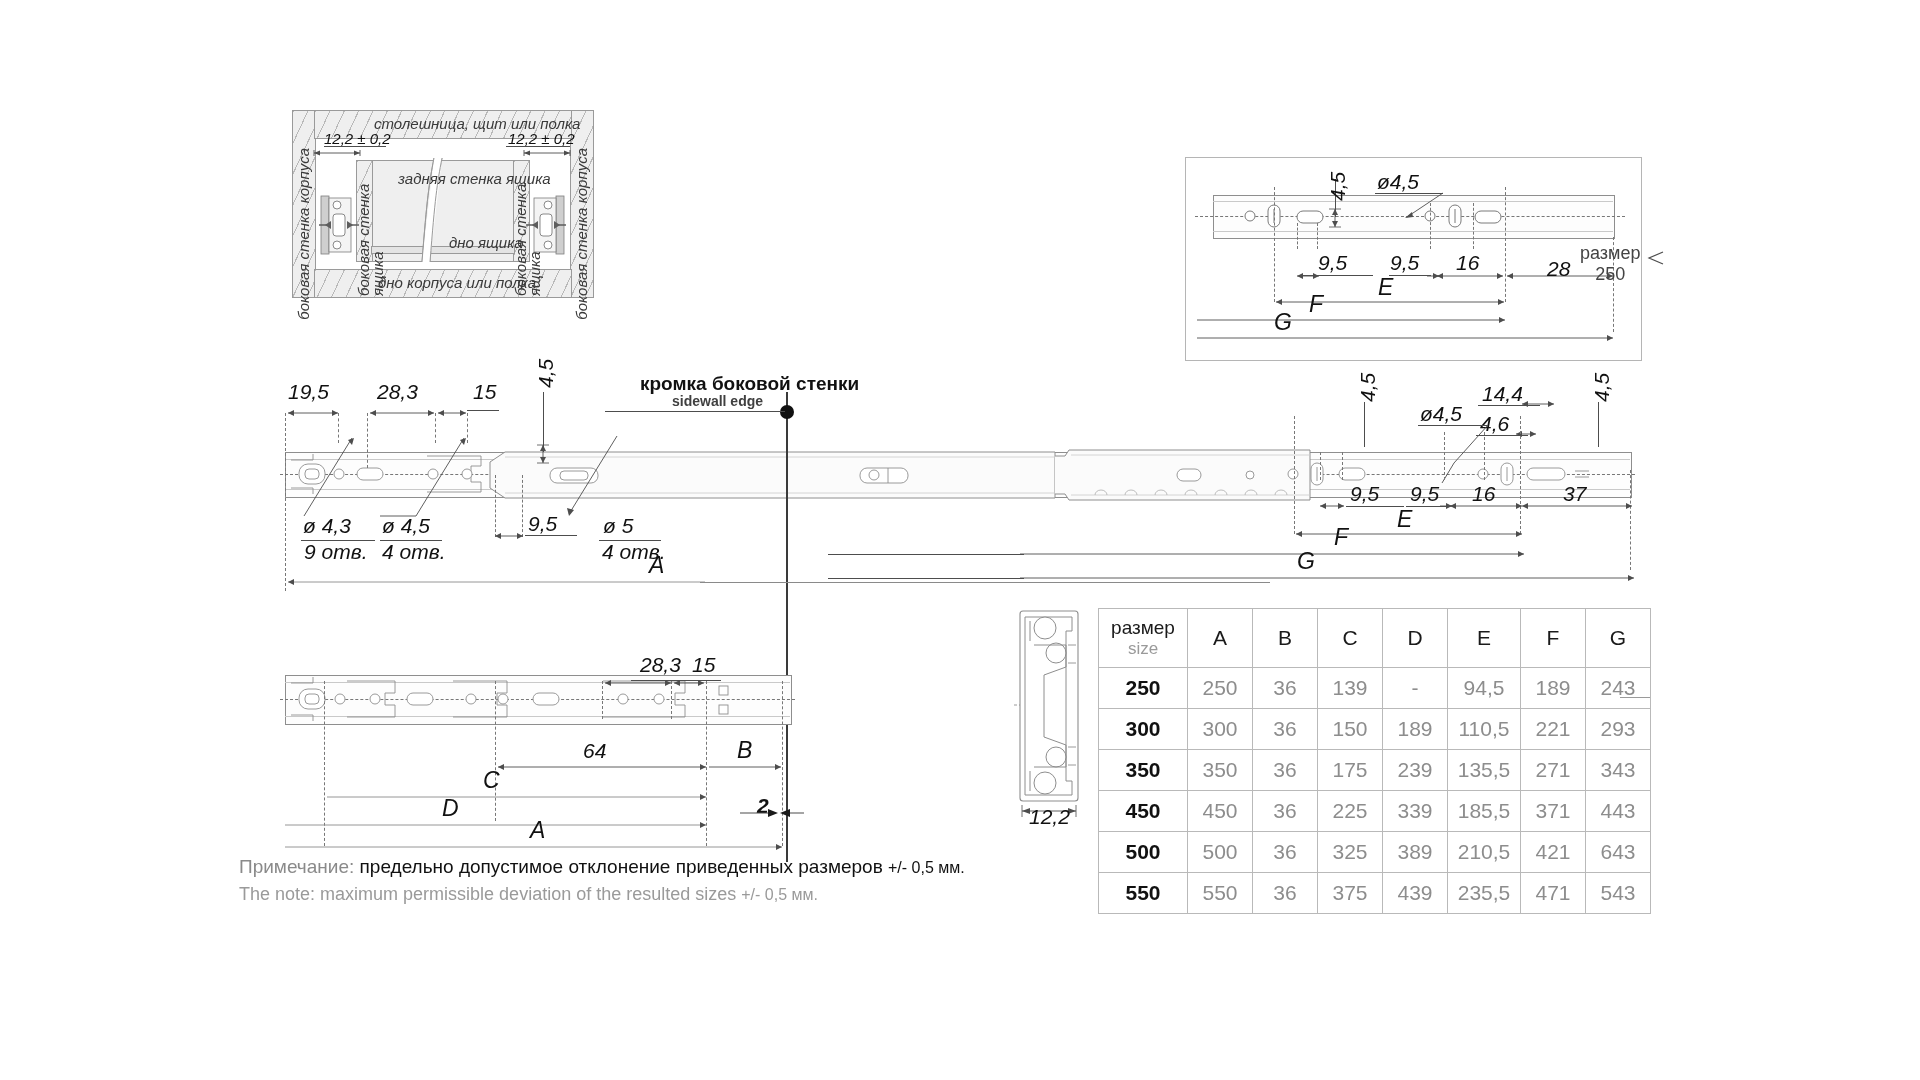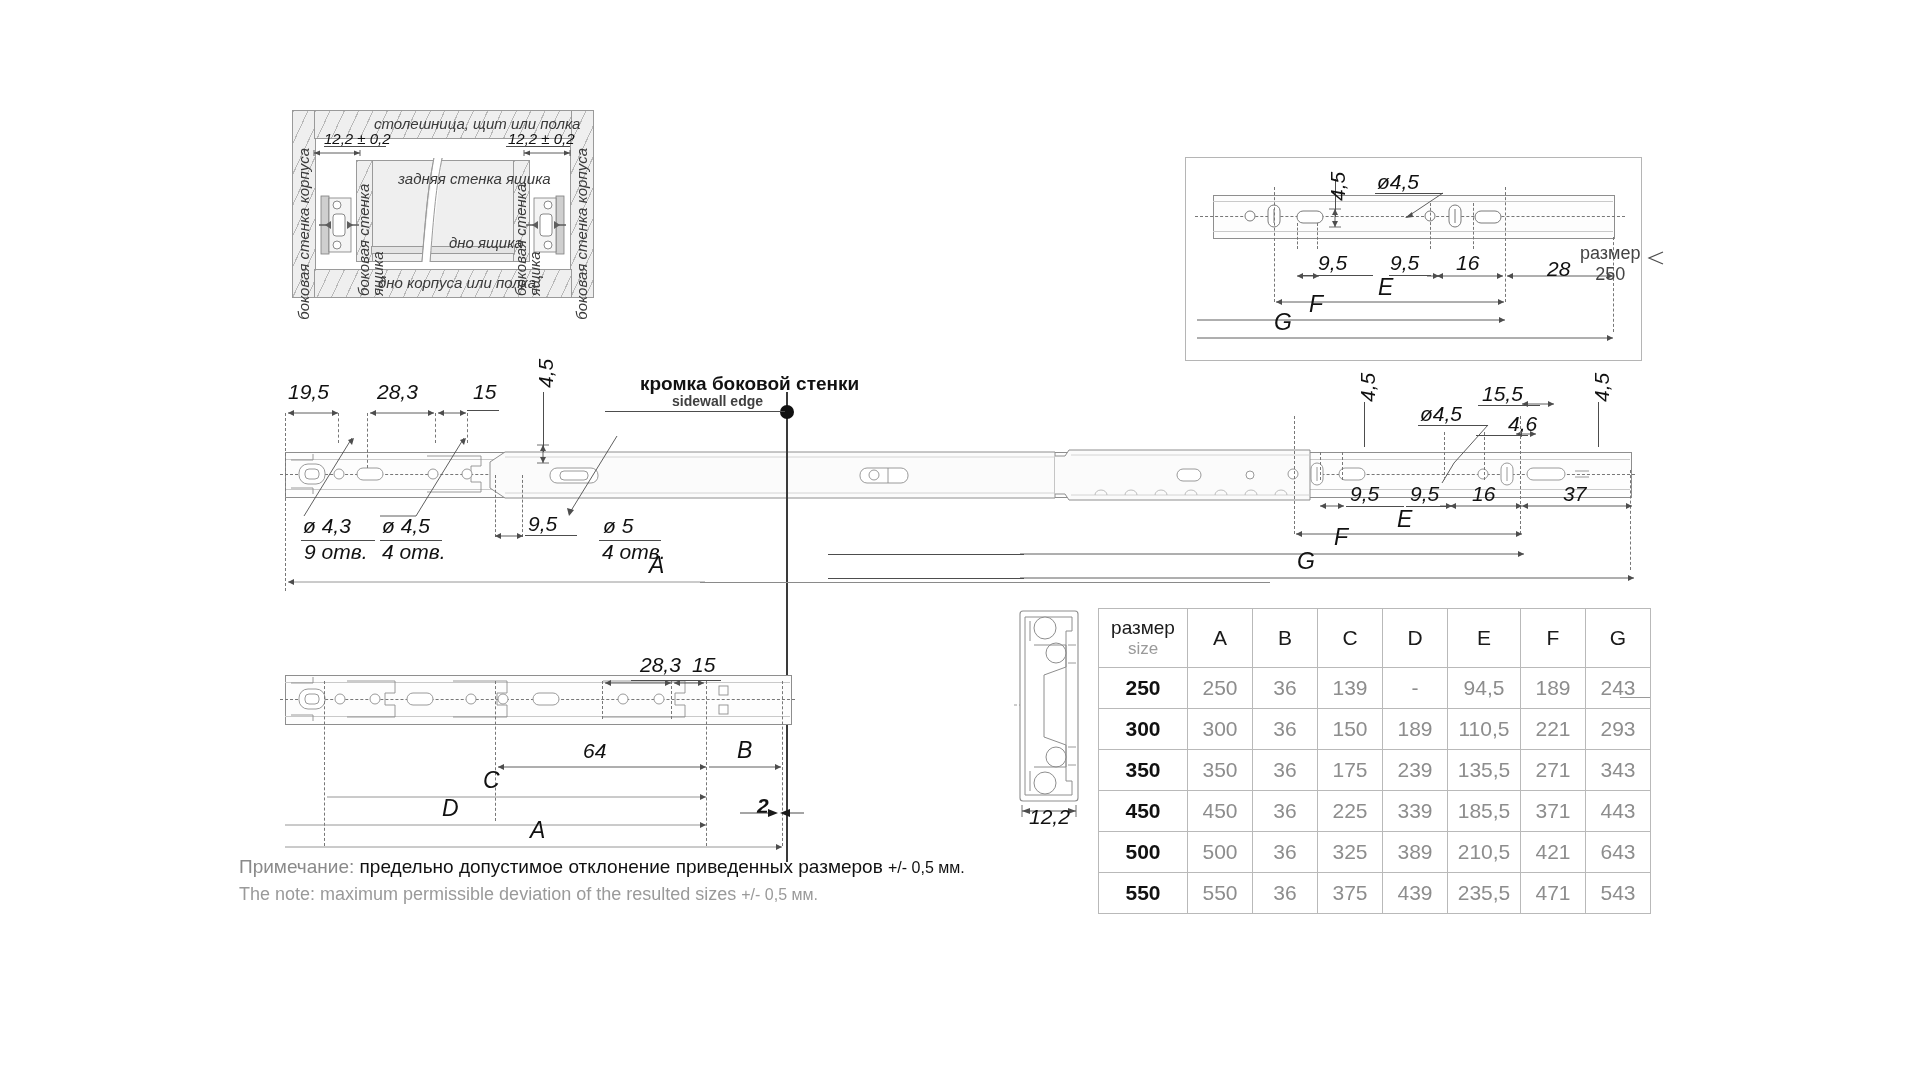--- a/index.html
+++ b/index.html
@@ -360,29 +360,29 @@
   <svg class="abs" style="left:0;top:196px;" width="420" height="12" viewBox="0 0 420 12">
     <path d="M3 6 L420 6" stroke="#8a8a8a" stroke-width="0.9"></path>
     <path d="M9 3 L3 6 L9 9 Z" fill="#4d4d4d"></path>
   </svg>
   <div class="abs letter" style="left:364px;top:172px;">A</div>
 </div>
 <div class="abs ln hl" style="left:700px;top:582px;width:570px;height:1px;background:#8a8a8a;"></div>
 
 <div class="abs" style="left:1020px;top:380px;width:620px;height:215px;">
 
-  <div class="abs dim" style="left:462px;top:2px;">15,5</div>
+  <div class="abs dim" style="left:462px;top:2px;">14,4</div>
   <div class="abs ln hl" style="left:458px;top:25px;width:62px;"></div>
   <svg class="abs" style="left:498px;top:18px;" width="40" height="12" viewBox="0 0 40 12">
     <path d="M4 6 L36 6" stroke="#4d4d4d" stroke-width="0.9"></path>
     <path d="M10 3 L4 6 L10 9 Z" fill="#4d4d4d"></path>
     <path d="M30 3 L36 6 L30 9 Z" fill="#4d4d4d"></path>
   </svg>
 
-  <div class="abs dim" style="left:460px;top:32px;margin-left:28px;">4,6</div>
+  <div class="abs dim" style="left:460px;top:32px;">4,6</div>
   <div class="abs ln hl" style="left:456px;top:55px;width:52px;"></div>
   <svg class="abs" style="left:494px;top:48px;" width="24" height="12" viewBox="0 0 24 12">
     <path d="M2 6 L22 6" stroke="#4d4d4d" stroke-width="0.9"></path>
     <path d="M8 3 L2 6 L8 9 Z" fill="#4d4d4d"></path>
     <path d="M16 3 L22 6 L16 9 Z" fill="#4d4d4d"></path>
   </svg>
 
   <div class="abs ln vl" style="left:344px;top:22px;height:45px;"></div>
   <div class="abs dim rot90" style="left:336px;top:22px;">4,5</div>
 

